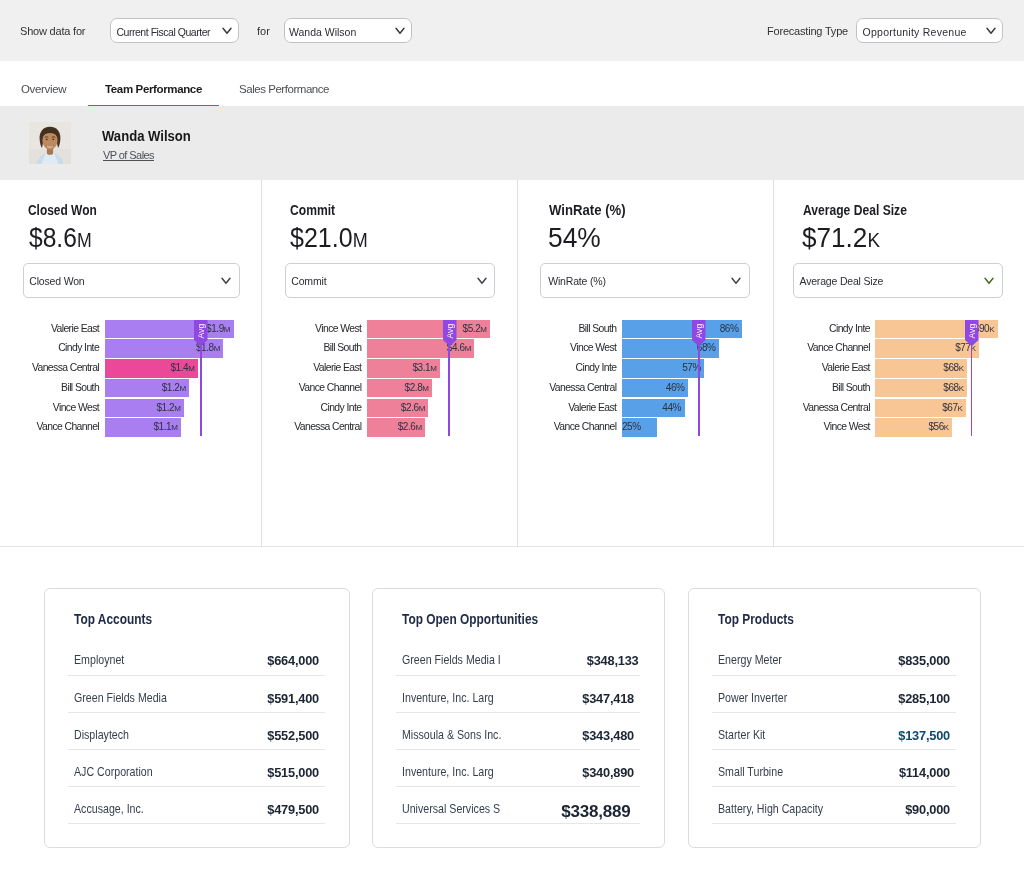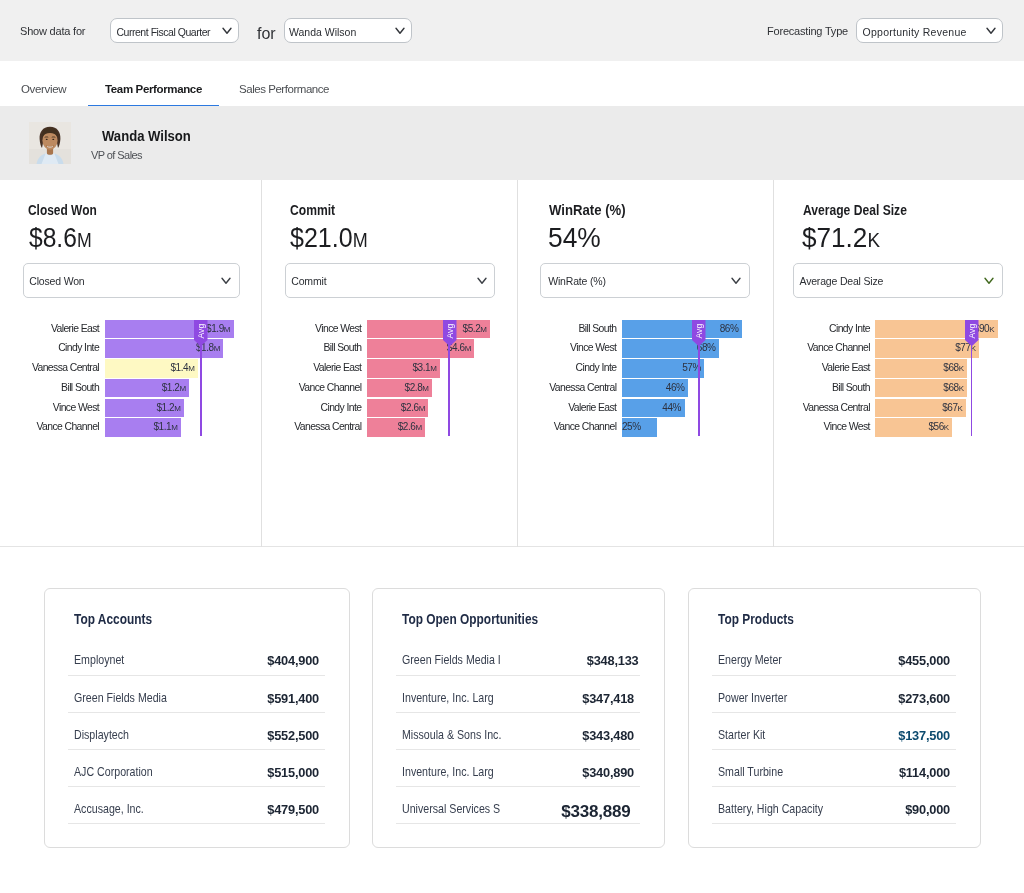--- a/index.html
+++ b/index.html
@@ -8,21 +8,21 @@
 </style></head>
 <body>
 
 <div class="abs" style="left:0;top:0;width:1024px;height:61px;background:#f0f0f0;"></div>
 <div class="abs" style="left:20px;top:24.5px;font-size:11px;letter-spacing:-0.2px;color:#303236;">Show data for</div>
 <div class="abs" style="left:110px;top:17.8px;width:129px;height:25px;background:#fff;border:1px solid #bfc4c9;border-radius:7px;"></div>
 <div class="abs" style="left:116.4px;top:25.8px;font-size:10.5px;letter-spacing:-0.46px;color:#2b2e33;">Current Fiscal Quarter</div>
 <svg style="position:absolute;left:221.5px;top:27.2px" width="10" height="8.5" viewBox="0 0 10 8.5">
     <path d="M1 1.2 L5.0 6.3 L9 1.2" fill="none" stroke="#33363b" stroke-width="1.4" stroke-linecap="round" stroke-linejoin="round"></path>
   </svg>
-<div class="abs" style="left:257px;top:24.5px;font-size:16px;color:#303236;">for</div>
+<div class="abs" style="left:257px;top:24.5px;font-size:11px;color:#303236;">for</div>
 <div class="abs" style="left:284px;top:17.8px;width:128px;height:25px;background:#fff;border:1px solid #bfc4c9;border-radius:7px;"></div>
 <div class="abs" style="left:289px;top:25.8px;font-size:10.5px;letter-spacing:0.0px;color:#2b2e33;">Wanda Wilson</div>
 <svg style="position:absolute;left:394.5px;top:27.2px" width="10" height="8.5" viewBox="0 0 10 8.5">
     <path d="M1 1.2 L5.0 6.3 L9 1.2" fill="none" stroke="#33363b" stroke-width="1.4" stroke-linecap="round" stroke-linejoin="round"></path>
   </svg>
 <div class="abs" style="left:767px;top:24.5px;font-size:11px;letter-spacing:-0.2px;color:#303236;">Forecasting Type</div>
 <div class="abs" style="left:856px;top:17.8px;width:147px;height:25px;background:#fff;border:1px solid #bfc4c9;border-radius:7px;"></div>
 <div class="abs" style="left:862.6px;top:25.8px;font-size:10.5px;letter-spacing:0.25px;color:#2b2e33;">Opportunity Revenue</div>
 <svg style="position:absolute;left:985.5px;top:27.2px" width="10" height="8.5" viewBox="0 0 10 8.5">
     <path d="M1 1.2 L5.0 6.3 L9 1.2" fill="none" stroke="#33363b" stroke-width="1.4" stroke-linecap="round" stroke-linejoin="round"></path>
@@ -43,38 +43,38 @@
 <ellipse cx="21" cy="18.6" rx="7.6" ry="9.2" fill="#bd8a60"></ellipse>
 <path d="M21 5.8 C14.8 5.8 12.5 10.6 13.1 15.4 C14.9 12.2 17.7 11 21 11 C24.3 11 27.1 12.2 28.9 15.4 C29.5 10.6 27.2 5.8 21 5.8 Z" fill="#42301f"></path>
 <ellipse cx="17.7" cy="17.4" rx="0.95" ry="0.7" fill="#352519"></ellipse>
 <ellipse cx="24.3" cy="17.4" rx="0.95" ry="0.7" fill="#352519"></ellipse>
 <path d="M15.7 15.4 C16.5 14.8 18.5 14.8 19.2 15.3" stroke="#42301f" stroke-width="0.9" fill="none"></path>
 <path d="M22.8 15.3 C23.5 14.8 25.5 14.8 26.3 15.4" stroke="#42301f" stroke-width="0.9" fill="none"></path>
 <path d="M17.6 24.2 C18.6 25.6 23.4 25.6 24.4 24.2" stroke="#8f5d38" stroke-width="0.9" fill="none" stroke-linecap="round"></path>
 <path d="M18.5 24.7 C19.5 25.4 22.5 25.4 23.5 24.7" stroke="#f3ede6" stroke-width="0.9" fill="none" stroke-linecap="round"></path>
 </svg>
 <div class="abs" style="left:102.3px;top:127.4px;font-size:15.2px;font-weight:bold;color:#17181a;transform:scaleX(0.862);transform-origin:0 0;">Wanda Wilson</div>
-<div class="abs" style="left:91px;top:149px;font-size:11px;letter-spacing:-0.57px;color:#4e5156;">VP of Sales</div>
+<div class="abs" style="left:103px;top:149px;font-size:11px;letter-spacing:-0.57px;color:#4e5156;text-decoration:underline;">VP of Sales</div>
 <div class="abs" style="left:0;top:180px;width:1024px;height:367px;background:#fff;border-bottom:1px solid #e4e4e4;"></div>
 <div class="abs" style="left:261px;top:180px;width:1px;height:367px;background:#e0e0e0;"></div>
 <div class="abs" style="left:517px;top:180px;width:1px;height:367px;background:#e0e0e0;"></div>
 <div class="abs" style="left:773px;top:180px;width:1px;height:367px;background:#e0e0e0;"></div>
 <div class="abs" style="left:28.4px;top:201.5px;font-size:14.3px;font-weight:bold;color:#1c1d20;transform:scaleX(0.835);transform-origin:0 0;">Closed Won</div>
 <div class="abs" style="left:29.0px;top:221px;font-size:28.5px;color:#1c1d20;transform:scaleX(0.863);transform-origin:0 0;white-space:nowrap;">$8.6<span style="font-size:20.5px;">M</span></div>
 <div class="abs" style="left:23.0px;top:262.5px;width:216.7px;height:35px;background:#fff;border:1px solid #ccd0d4;border-radius:5px;"></div>
 <div class="abs" style="left:29.3px;top:274.5px;font-size:10.5px;letter-spacing:-0.18px;color:#2b2e33;">Closed Won</div>
 <svg style="position:absolute;left:221.2px;top:276.7px" width="10" height="8.5" viewBox="0 0 10 8.5">
     <path d="M1 1.2 L5.0 6.3 L9 1.2" fill="none" stroke="#3c4046" stroke-width="1.4" stroke-linecap="round" stroke-linejoin="round"></path>
   </svg>
 <div class="abs" style="left:0px;top:319.5px;width:99.1px;height:18.5px;line-height:18.5px;text-align:right;font-size:10.4px;letter-spacing:-0.59px;color:#26282c;">Valerie East</div>
 <div class="abs" style="left:104.6px;top:319.5px;width:129.0px;height:18.5px;background:#a87ef0;line-height:18.5px;text-align:right;padding-right:3.5px;font-size:10px;letter-spacing:-0.42px;color:#2d3240;white-space:nowrap;">$1.9<span style="font-size:8px;">M</span></div>
 <div class="abs" style="left:0px;top:339.27px;width:99.1px;height:18.5px;line-height:18.5px;text-align:right;font-size:10.4px;letter-spacing:-0.59px;color:#26282c;">Cindy Inte</div>
 <div class="abs" style="left:104.6px;top:339.27px;width:118.9px;height:18.5px;background:#a87ef0;line-height:18.5px;text-align:right;padding-right:3.5px;font-size:10px;letter-spacing:-0.42px;color:#2d3240;white-space:nowrap;">$1.8<span style="font-size:8px;">M</span></div>
 <div class="abs" style="left:0px;top:359.04px;width:99.1px;height:18.5px;line-height:18.5px;text-align:right;font-size:10.4px;letter-spacing:-0.59px;color:#26282c;">Vanessa Central</div>
-<div class="abs" style="left:104.6px;top:359.04px;width:93.4px;height:18.5px;background:#fef9c3;line-height:18.5px;text-align:right;padding-right:3.5px;font-size:10px;letter-spacing:-0.42px;color:#2d3240;white-space:nowrap;">$1.4<span style="font-size:8px;">M</span></div>
+<div class="abs" style="left:104.6px;top:359.04px;width:93.4px;height:18.5px;background:#ec4899;line-height:18.5px;text-align:right;padding-right:3.5px;font-size:10px;letter-spacing:-0.42px;color:#2d3240;white-space:nowrap;">$1.4<span style="font-size:8px;">M</span></div>
 <div class="abs" style="left:0px;top:378.81px;width:99.1px;height:18.5px;line-height:18.5px;text-align:right;font-size:10.4px;letter-spacing:-0.59px;color:#26282c;">Bill South</div>
 <div class="abs" style="left:104.6px;top:378.81px;width:84.6px;height:18.5px;background:#a87ef0;line-height:18.5px;text-align:right;padding-right:3.5px;font-size:10px;letter-spacing:-0.42px;color:#2d3240;white-space:nowrap;">$1.2<span style="font-size:8px;">M</span></div>
 <div class="abs" style="left:0px;top:398.58px;width:99.1px;height:18.5px;line-height:18.5px;text-align:right;font-size:10.4px;letter-spacing:-0.59px;color:#26282c;">Vince West</div>
 <div class="abs" style="left:104.6px;top:398.58px;width:79.4px;height:18.5px;background:#a87ef0;line-height:18.5px;text-align:right;padding-right:3.5px;font-size:10px;letter-spacing:-0.42px;color:#2d3240;white-space:nowrap;">$1.2<span style="font-size:8px;">M</span></div>
 <div class="abs" style="left:0px;top:418.35px;width:99.1px;height:18.5px;line-height:18.5px;text-align:right;font-size:10.4px;letter-spacing:-0.59px;color:#26282c;">Vance Channel</div>
 <div class="abs" style="left:104.6px;top:418.35px;width:76.4px;height:18.5px;background:#a87ef0;line-height:18.5px;text-align:right;padding-right:3.5px;font-size:10px;letter-spacing:-0.42px;color:#2d3240;white-space:nowrap;">$1.1<span style="font-size:8px;">M</span></div>
 <div class="abs" style="left:200.0px;top:319.5px;width:1.5px;height:116.5px;background:#8f49e2;"></div>
 <svg class="abs" style="left:194.25px;top:319.5px" width="14" height="27" viewBox="0 0 14 27">
     <path d="M0 0 H13.5 V20 L6.75 26.3 L0 20 Z" fill="#8f49e2"></path>
     <text x="-18.6" y="9.9" transform="rotate(-90)" font-family="Liberation Sans,sans-serif" font-size="8.7" fill="#ffffff">Avg</text>
@@ -148,21 +148,21 @@
 <div class="abs" style="left:875.4px;top:418.35px;width:76.9px;height:18.5px;background:#f8c594;line-height:18.5px;text-align:right;padding-right:3.5px;font-size:10px;letter-spacing:-0.42px;color:#2d3240;white-space:nowrap;">$56<span style="font-size:8px;">K</span></div>
 <div class="abs" style="left:970.8px;top:319.5px;width:1.5px;height:116.5px;background:#8f49e2;"></div>
 <svg class="abs" style="left:965.05px;top:319.5px" width="14" height="27" viewBox="0 0 14 27">
     <path d="M0 0 H13.5 V20 L6.75 26.3 L0 20 Z" fill="#8f49e2"></path>
     <text x="-18.6" y="9.9" transform="rotate(-90)" font-family="Liberation Sans,sans-serif" font-size="8.7" fill="#ffffff">Avg</text>
   </svg>
 <div class="abs" style="left:44px;top:588px;width:306px;height:260px;background:#fff;border:1px solid #dcdcdc;border-radius:6px;"></div>
 <div class="abs" style="left:74px;top:611px;font-size:14.2px;font-weight:bold;color:#1f2b45;transform:scaleX(0.84);transform-origin:0 0;">Top Accounts</div>
 <div class="abs" style="left:68px;top:638.4px;width:257px;height:37.2px;border-bottom:1px solid #e6e6e6;"></div>
 <div class="abs" style="left:74px;top:653.4px;font-size:12.6px;color:#363e4e;transform:scaleX(0.845);transform-origin:0 0;">Employnet</div>
-<div class="abs" style="left:44px;top:653.4px;width:275px;text-align:right;font-size:12.8px;font-weight:bold;letter-spacing:-0.2px;color:#1c2533;">$404,900</div>
+<div class="abs" style="left:44px;top:653.4px;width:275px;text-align:right;font-size:12.8px;font-weight:bold;letter-spacing:-0.2px;color:#1c2533;">$664,000</div>
 <div class="abs" style="left:68px;top:675.6px;width:257px;height:37.2px;border-bottom:1px solid #e6e6e6;"></div>
 <div class="abs" style="left:74px;top:690.6px;font-size:12.6px;color:#363e4e;transform:scaleX(0.845);transform-origin:0 0;">Green Fields Media</div>
 <div class="abs" style="left:44px;top:690.6px;width:275px;text-align:right;font-size:12.8px;font-weight:bold;letter-spacing:-0.2px;color:#1c2533;padding-left:47px;">$591,400</div>
 <div class="abs" style="left:68px;top:712.8px;width:257px;height:37.2px;border-bottom:1px solid #e6e6e6;"></div>
 <div class="abs" style="left:74px;top:727.8px;font-size:12.6px;color:#363e4e;transform:scaleX(0.845);transform-origin:0 0;">Displaytech</div>
 <div class="abs" style="left:44px;top:727.8px;width:275px;text-align:right;font-size:12.8px;font-weight:bold;letter-spacing:-0.2px;color:#1c2533;">$552,500</div>
 <div class="abs" style="left:68px;top:750.0px;width:257px;height:37.2px;border-bottom:1px solid #e6e6e6;"></div>
 <div class="abs" style="left:74px;top:765.0px;font-size:12.6px;color:#363e4e;transform:scaleX(0.845);transform-origin:0 0;">AJC Corporation</div>
 <div class="abs" style="left:44px;top:765.0px;width:275px;text-align:right;font-size:12.8px;font-weight:bold;letter-spacing:-0.2px;color:#1c2533;">$515,000</div>
 <div class="abs" style="left:68px;top:787.2px;width:257px;height:37.2px;border-bottom:1px solid #e6e6e6;"></div>
@@ -182,24 +182,24 @@
 <div class="abs" style="left:395.5px;top:750.0px;width:244.5px;height:37.2px;border-bottom:1px solid #e6e6e6;"></div>
 <div class="abs" style="left:401.5px;top:765.0px;font-size:12.6px;color:#363e4e;transform:scaleX(0.845);transform-origin:0 0;">Inventure, Inc. Larg</div>
 <div class="abs" style="left:371.5px;top:765.0px;width:262.5px;text-align:right;font-size:12.8px;font-weight:bold;letter-spacing:-0.2px;color:#1c2533;padding-left:13px;">$340,890</div>
 <div class="abs" style="left:395.5px;top:787.2px;width:244.5px;height:37.2px;border-bottom:1px solid #e6e6e6;"></div>
 <div class="abs" style="left:401.5px;top:802.2px;font-size:12.6px;color:#363e4e;transform:scaleX(0.845);transform-origin:0 0;">Universal Services S</div>
 <div class="abs" style="left:368px;top:802.2px;width:262.5px;text-align:right;font-size:17px;font-weight:bold;letter-spacing:-0.2px;color:#1c2533;">$338,889</div>
 <div class="abs" style="left:688px;top:588px;width:293px;height:260px;background:#fff;border:1px solid #dcdcdc;border-radius:6px;"></div>
 <div class="abs" style="left:718px;top:611px;font-size:14.2px;font-weight:bold;color:#1f2b45;transform:scaleX(0.84);transform-origin:0 0;">Top Products</div>
 <div class="abs" style="left:712px;top:638.4px;width:244px;height:37.2px;border-bottom:1px solid #e6e6e6;"></div>
 <div class="abs" style="left:718px;top:653.4px;font-size:12.6px;color:#363e4e;transform:scaleX(0.845);transform-origin:0 0;">Energy Meter</div>
-<div class="abs" style="left:688px;top:653.4px;width:262px;text-align:right;font-size:12.8px;font-weight:bold;letter-spacing:-0.2px;color:#1c2533;">$455,000</div>
+<div class="abs" style="left:688px;top:653.4px;width:262px;text-align:right;font-size:12.8px;font-weight:bold;letter-spacing:-0.2px;color:#1c2533;">$835,000</div>
 <div class="abs" style="left:712px;top:675.6px;width:244px;height:37.2px;border-bottom:1px solid #e6e6e6;"></div>
 <div class="abs" style="left:718px;top:690.6px;font-size:12.6px;color:#363e4e;transform:scaleX(0.845);transform-origin:0 0;">Power Inverter</div>
-<div class="abs" style="left:688px;top:690.6px;width:262px;text-align:right;font-size:12.8px;font-weight:bold;letter-spacing:-0.2px;color:#1c2533;">$273,600</div>
+<div class="abs" style="left:688px;top:690.6px;width:262px;text-align:right;font-size:12.8px;font-weight:bold;letter-spacing:-0.2px;color:#1c2533;">$285,100</div>
 <div class="abs" style="left:712px;top:712.8px;width:244px;height:37.2px;border-bottom:1px solid #e6e6e6;"></div>
 <div class="abs" style="left:718px;top:727.8px;font-size:12.6px;color:#363e4e;transform:scaleX(0.845);transform-origin:0 0;">Starter Kit</div>
 <div class="abs" style="left:688px;top:727.8px;width:262px;text-align:right;font-size:12.8px;font-weight:bold;letter-spacing:-0.2px;color:#0c4a6e;">$137,500</div>
 <div class="abs" style="left:712px;top:750.0px;width:244px;height:37.2px;border-bottom:1px solid #e6e6e6;"></div>
 <div class="abs" style="left:718px;top:765.0px;font-size:12.6px;color:#363e4e;transform:scaleX(0.845);transform-origin:0 0;">Small Turbine</div>
 <div class="abs" style="left:688px;top:765.0px;width:262px;text-align:right;font-size:12.8px;font-weight:bold;letter-spacing:-0.2px;color:#1c2533;">$114,000</div>
 <div class="abs" style="left:712px;top:787.2px;width:244px;height:37.2px;border-bottom:1px solid #e6e6e6;"></div>
 <div class="abs" style="left:718px;top:802.2px;font-size:12.6px;color:#363e4e;transform:scaleX(0.845);transform-origin:0 0;">Battery, High Capacity</div>
 <div class="abs" style="left:688px;top:802.2px;width:262px;text-align:right;font-size:12.8px;font-weight:bold;letter-spacing:-0.2px;color:#1c2533;">$90,000</div>
 </body></html>

